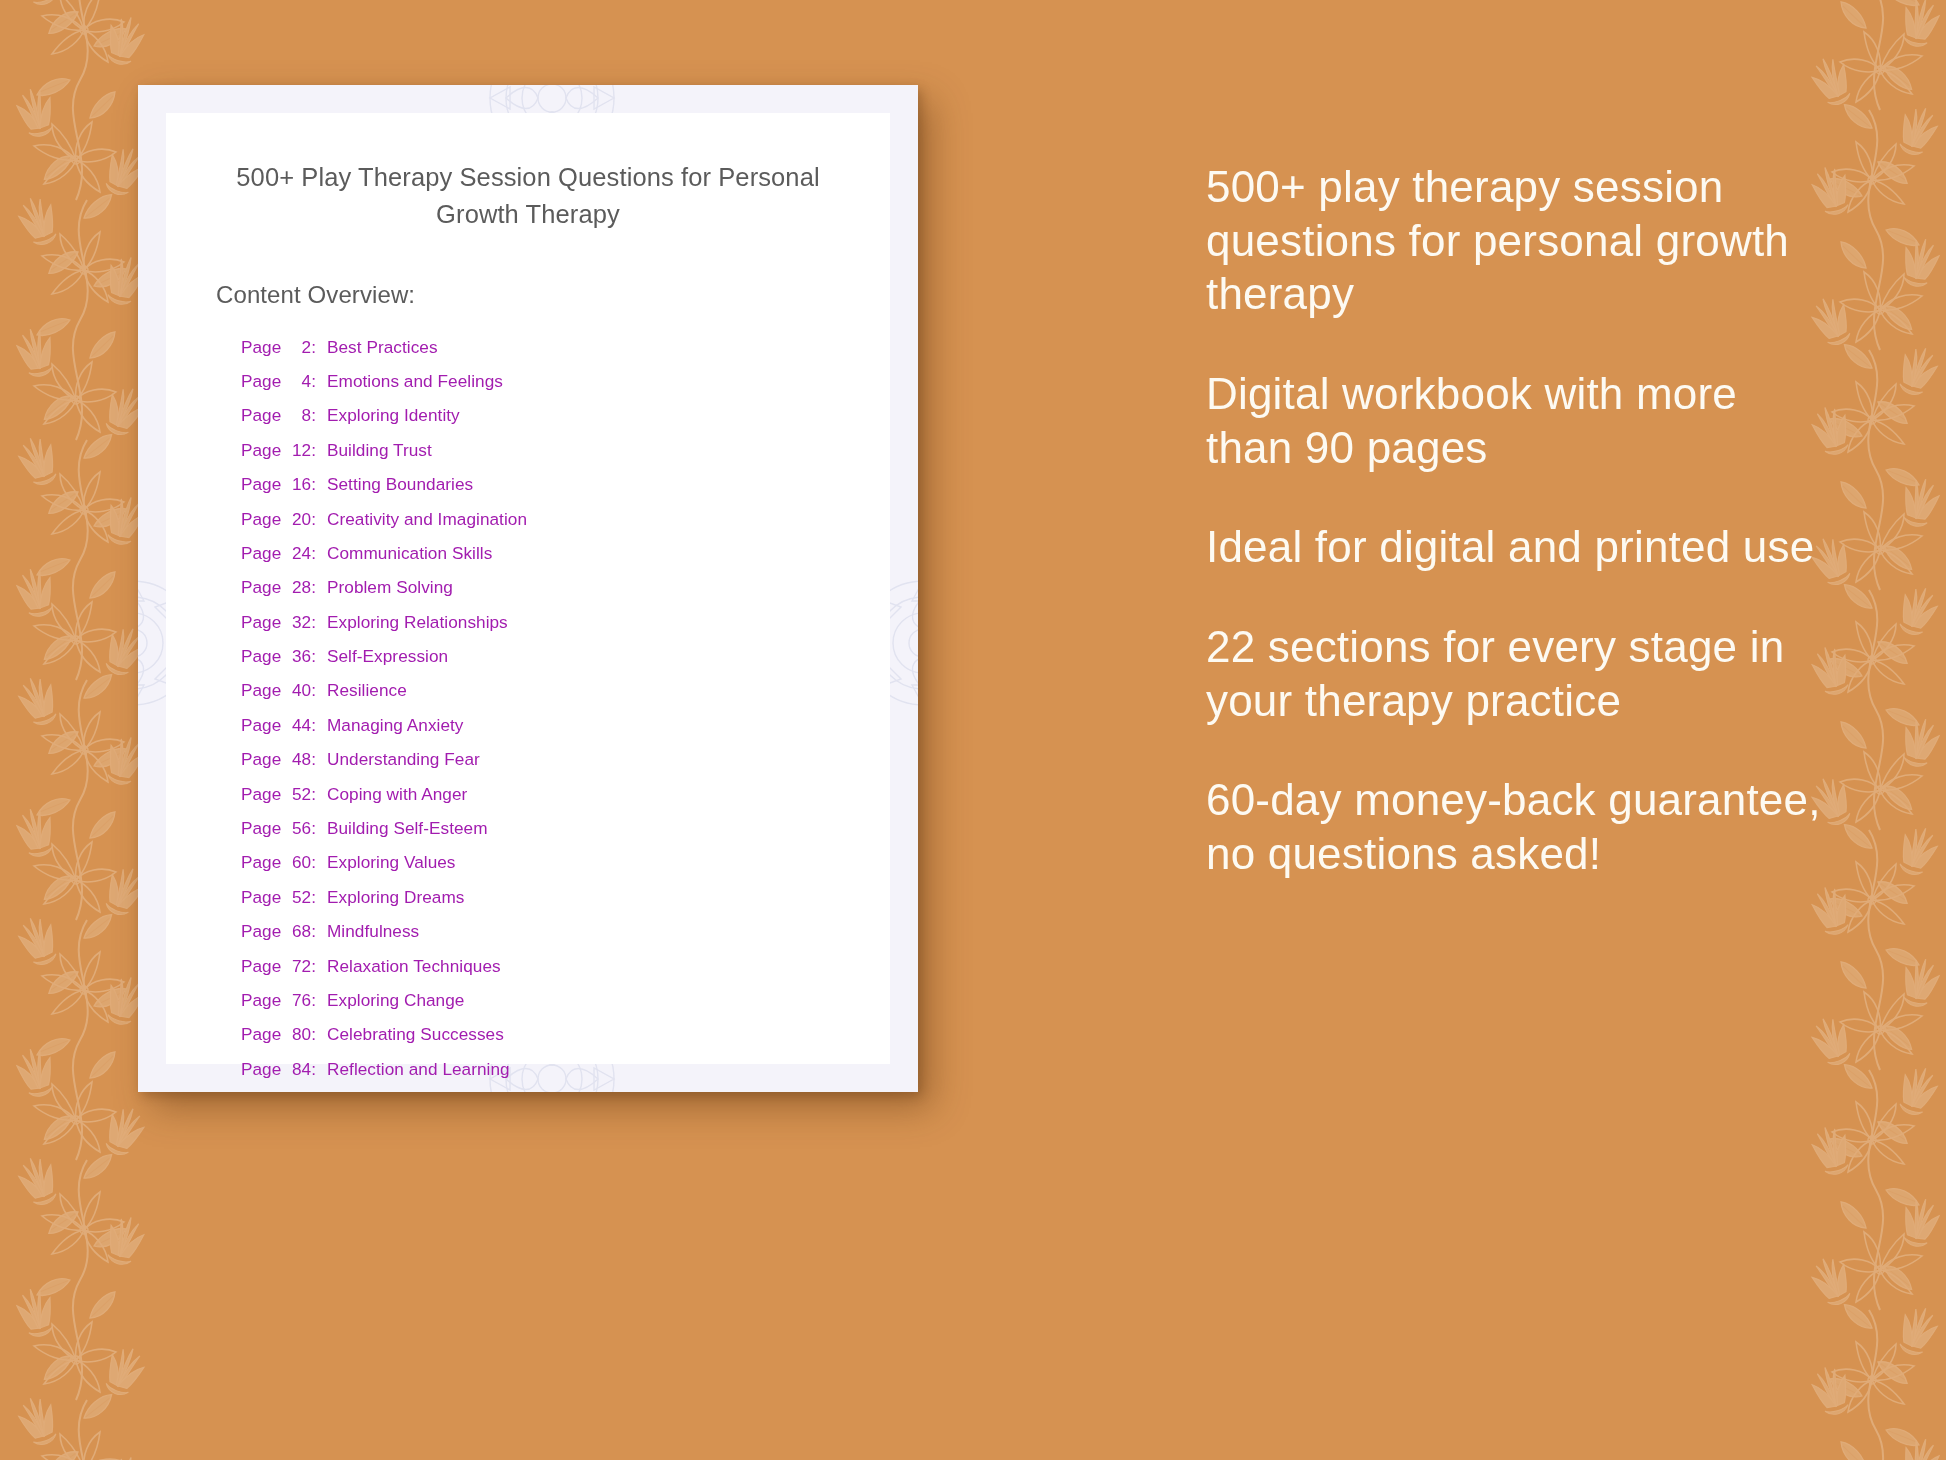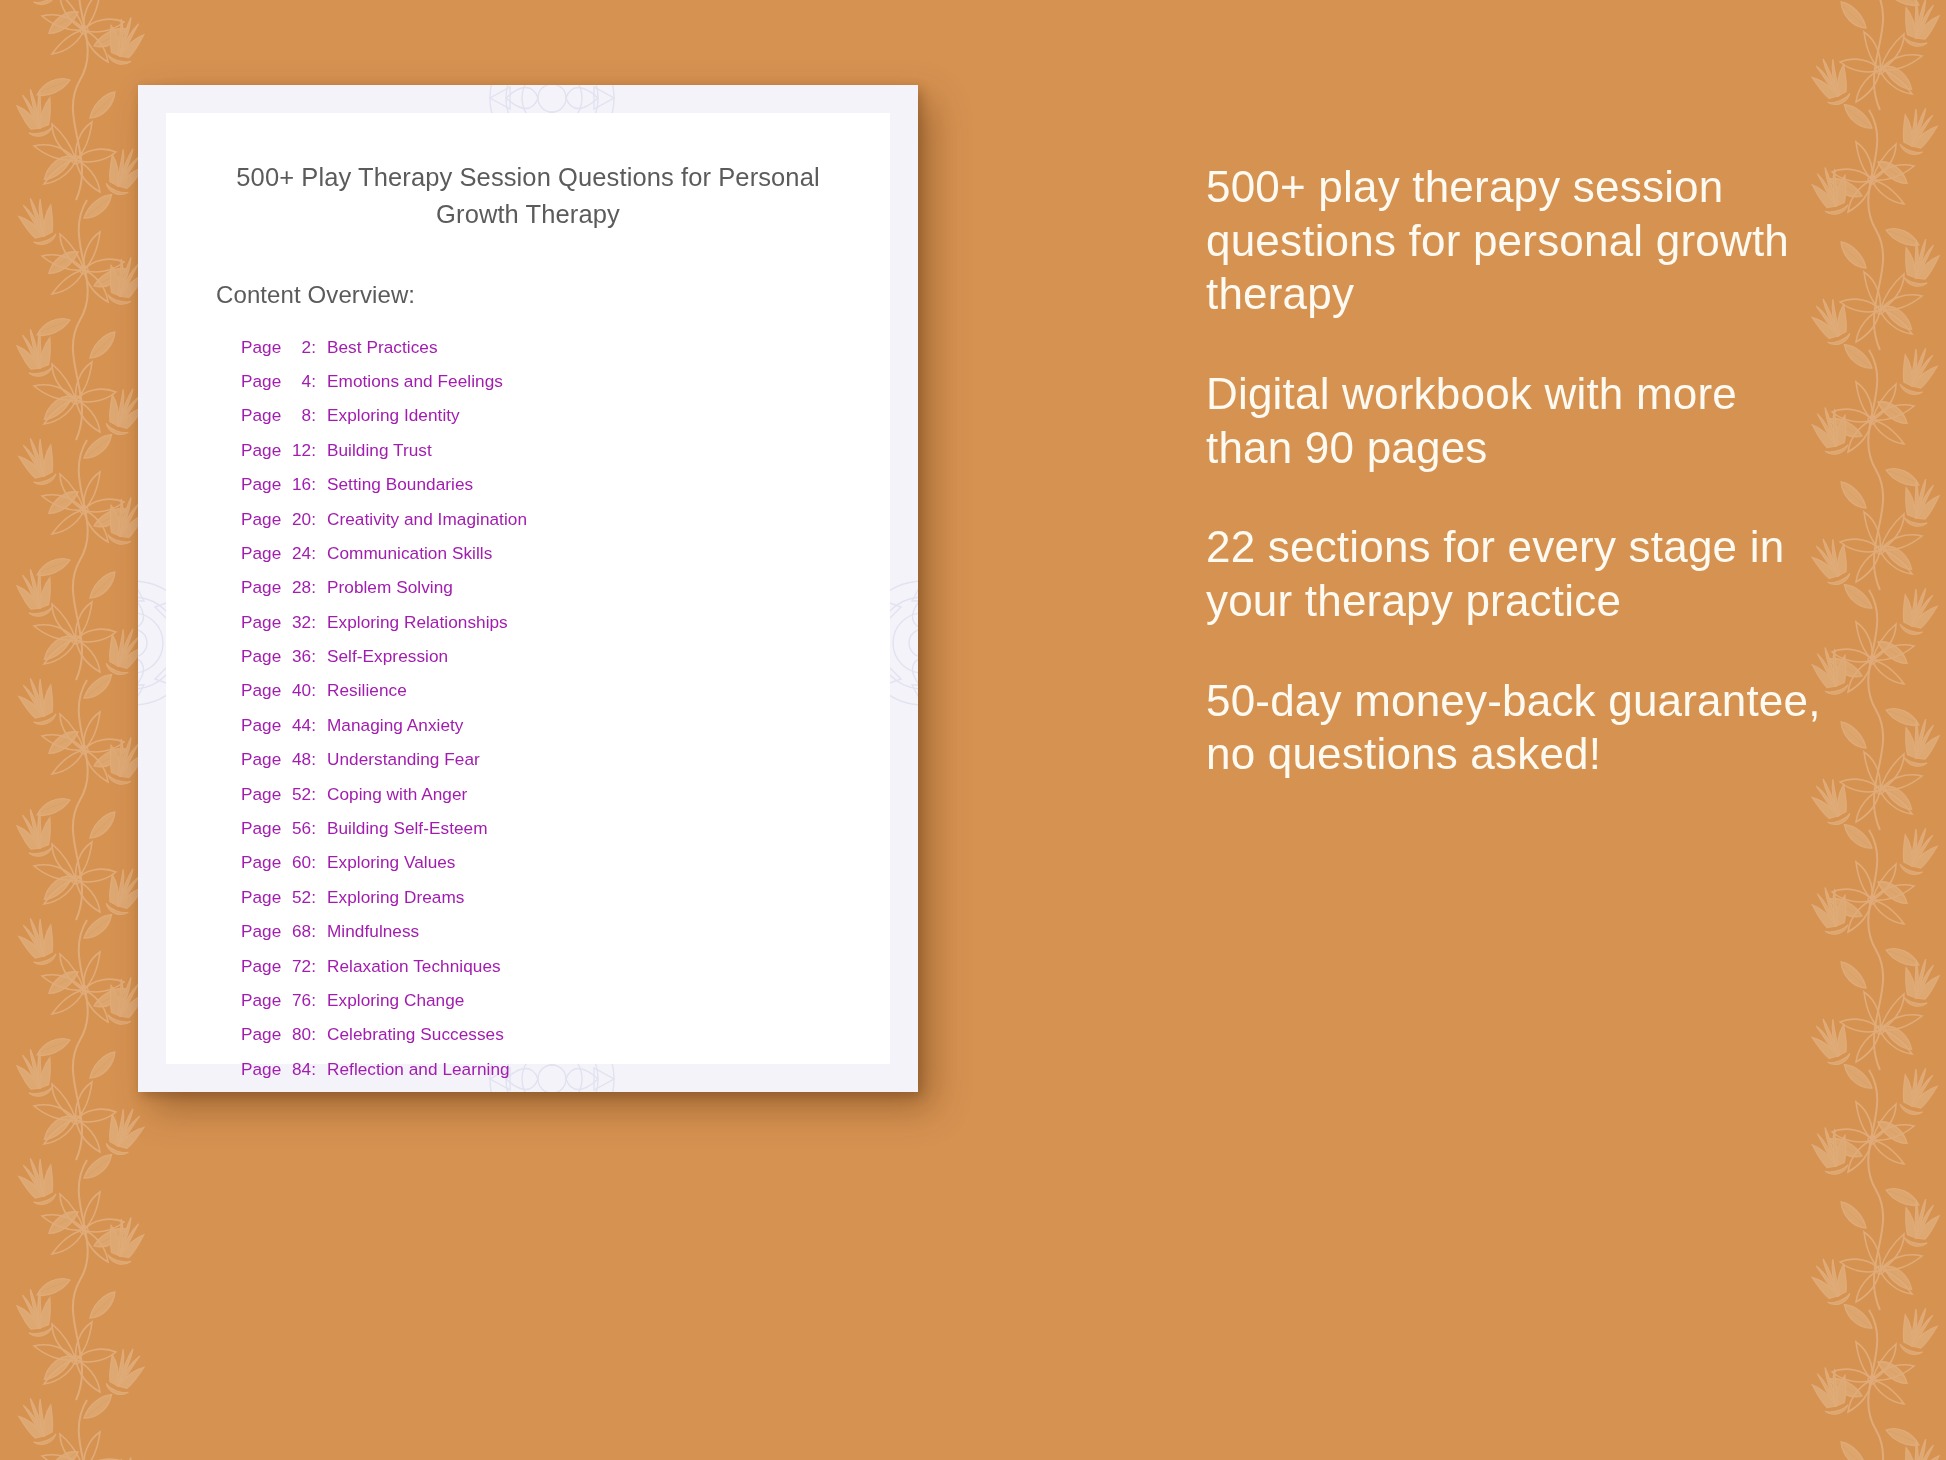--- a/index.html
+++ b/index.html
@@ -389,15 +389,16 @@
           <span class="toc-colon">:</span>
           <span class="toc-title">Moving Forward</span>
         </div>
       </div>
   </div>
 </div>
 
 <div class="promo">
     <div class="promo-block">500+ play therapy session questions for personal growth therapy</div>
     <div class="promo-block">Digital workbook with more than 90 pages</div>
+    <div class="promo-block">Ideal for digital and printed use</div>
     <div class="promo-block">22 sections for every stage in your therapy practice</div>
-    <div class="promo-block">50-day money-back guarantee, no questions asked!</div>
+    <div class="promo-block">60-day money-back guarantee, no questions asked!</div>
   </div>
 
 </body></html>

